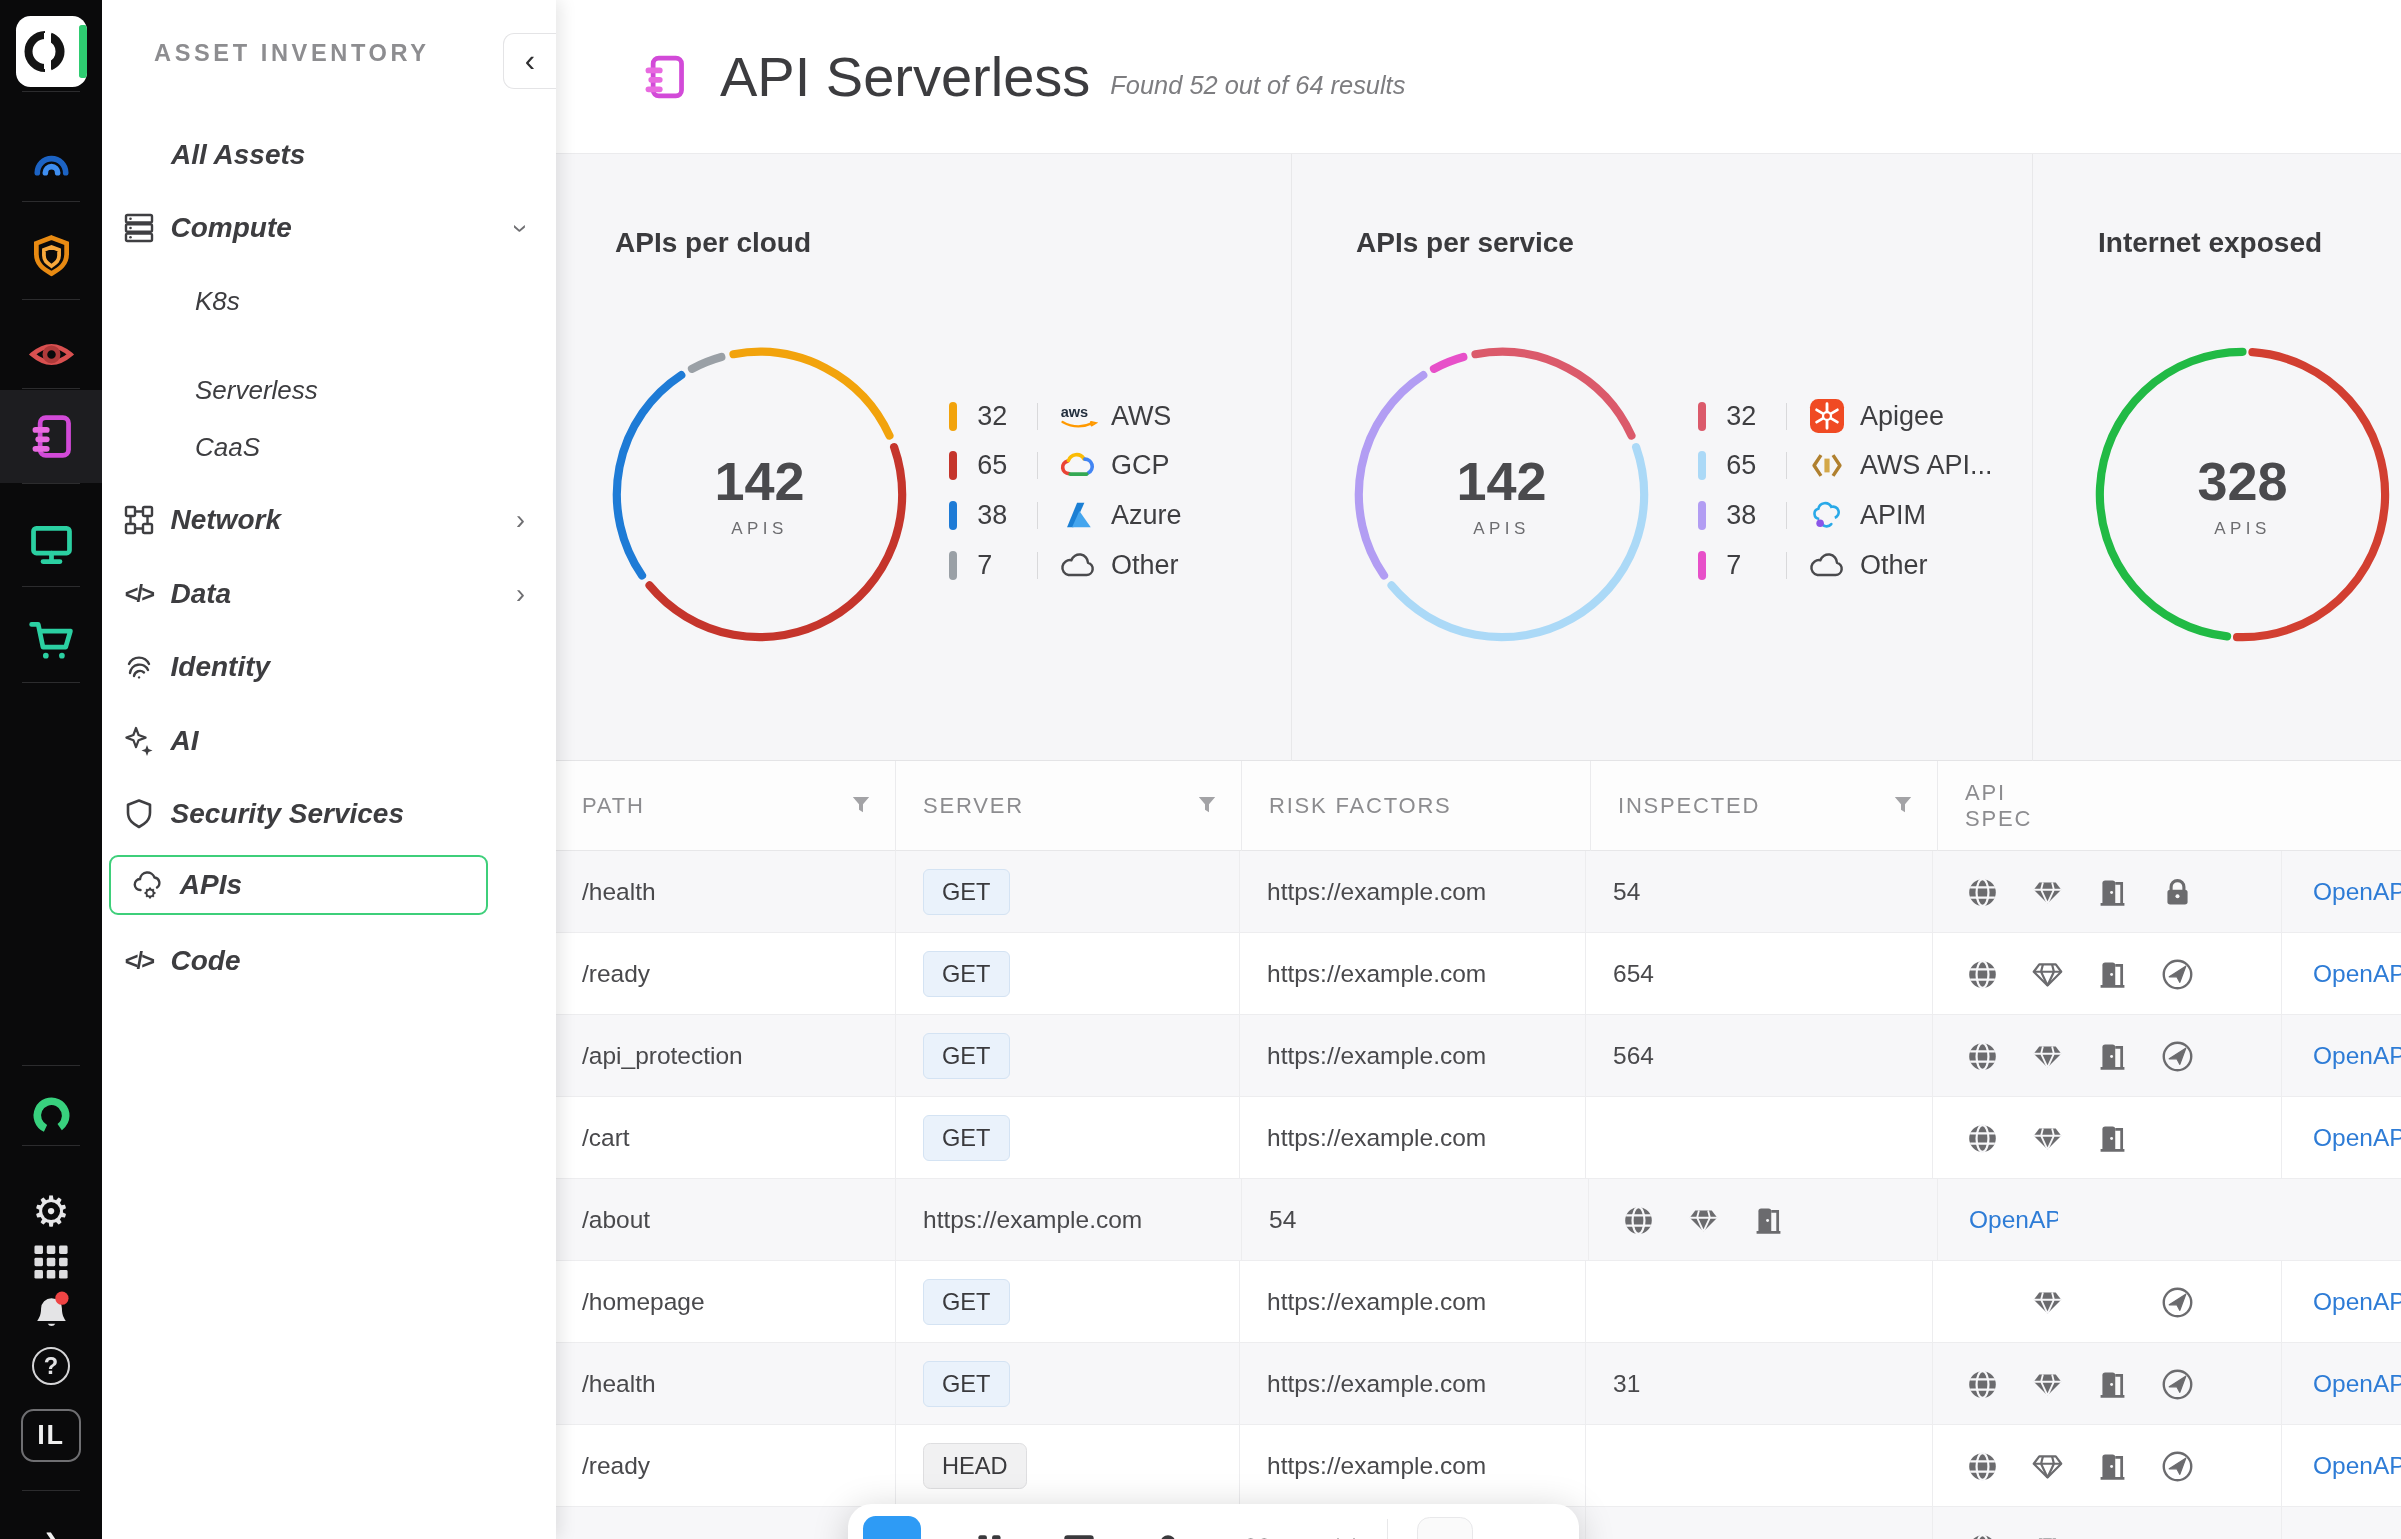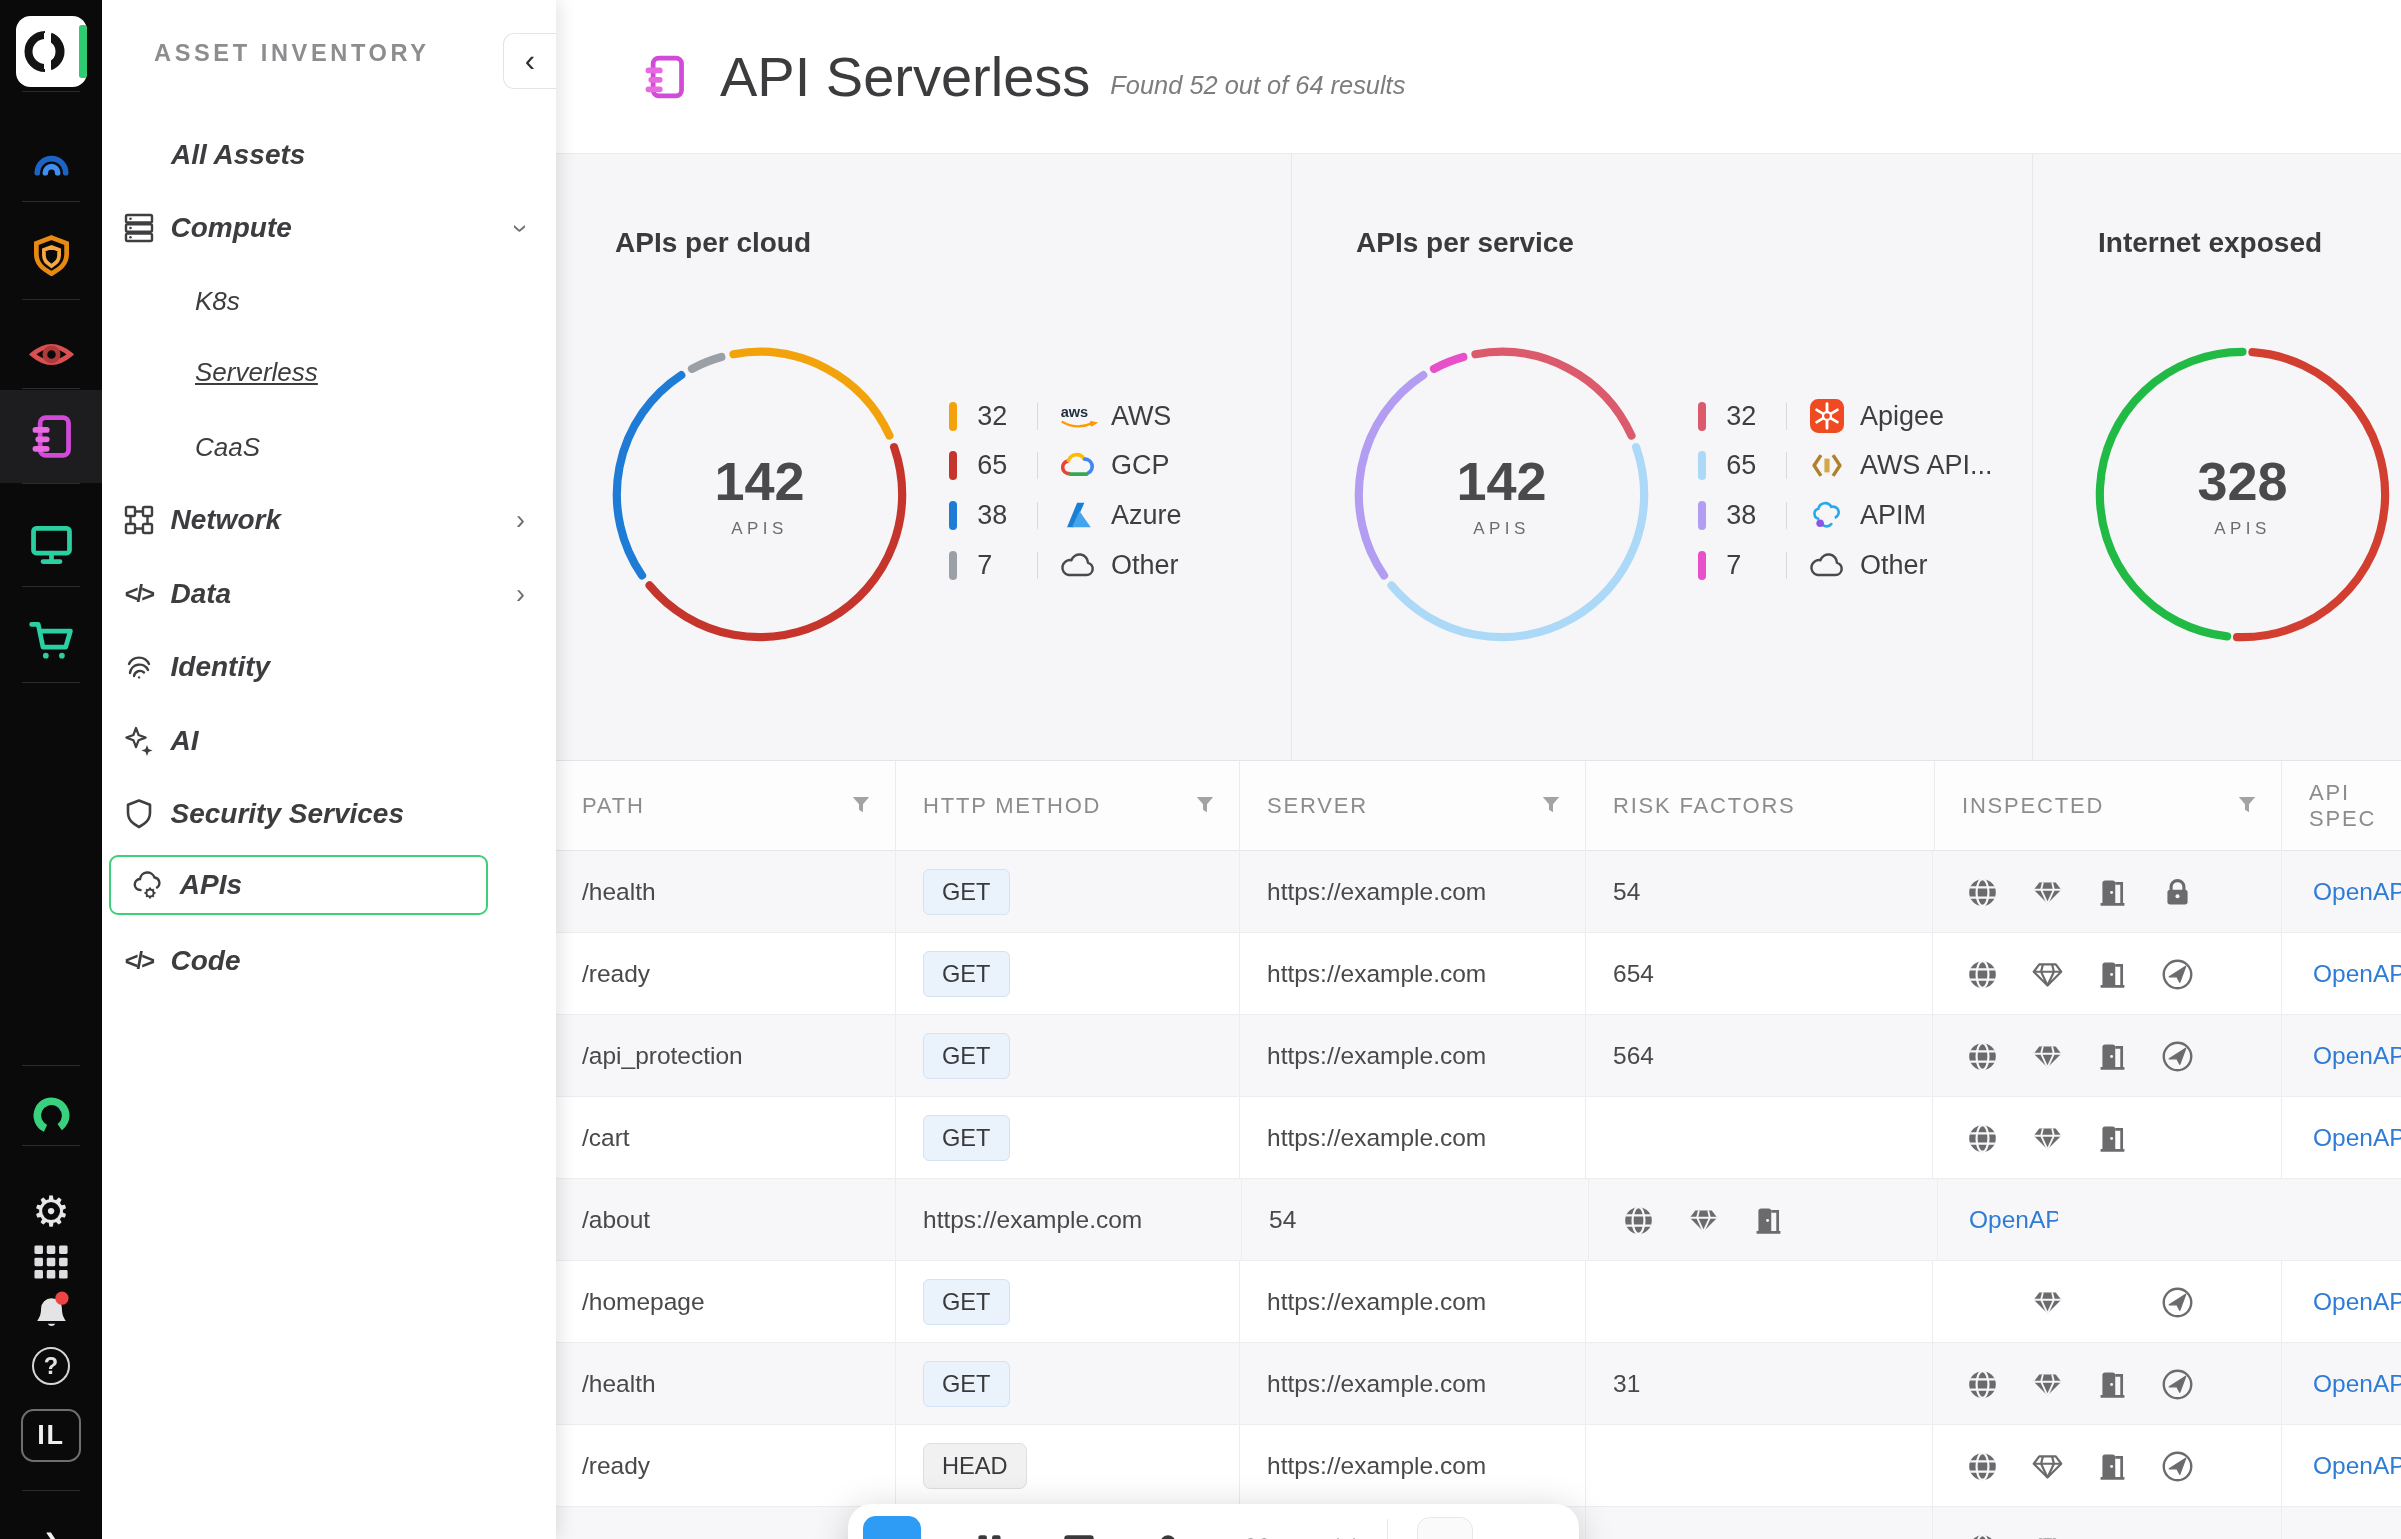--- a/index.html
+++ b/index.html
@@ -250,21 +250,21 @@
                 <circle cx="8.5" cy="26.3" r="1.3"></circle>
               </g>
             </svg>
           </span>
           <span class="sb-label-1 ">Compute</span>
           <span class="sb-chev"><span style="font-size:27px;color:#6f6f72;display:inline-block;transform:rotate(90deg)">›</span></span>
         </div>
         <div class="sb-item" style="top: 271px;">
           <span class="sb-label-2">K8s</span>
         </div>
-        <div class="sb-item" style="top: 342px; text-decoration: underline;">
+        <div class="sb-item" style="top: 360px;">
           <span class="sb-label-2">Serverless</span>
         </div>
         <div class="sb-item" style="top: 417px;">
           <span class="sb-label-2">CaaS</span>
         </div>
         <div class="sb-item" style="top: 490px;">
           <span class="sb-ic">
             <svg viewBox="0 0 34 34" width="100%" height="100%" xmlns="http://www.w3.org/2000/svg">
               <g fill="none" stroke="#3f3f42" stroke-width="2.4">
                 <rect x="4" y="4" width="9" height="9" rx="1.5"></rect>
@@ -520,28 +520,20 @@
     <section id="table">
       <div id="thead">
           <div class="th" style="width: 341px; flex: 0 0 341px;">
             <span>PATH</span>
             <span class="funnel">
               <svg viewBox="0 0 22 24" width="100%" height="100%" xmlns="http://www.w3.org/2000/svg">
                 <path d="M2 2 h18 l-6.8 8 v9 l-4.4-2.8 V10z" fill="#a3a3a6"></path>
               </svg>
             </span>
           </div>
-          <div class="th" style="width: 344px; flex: 0 0 344px;">
-            <span>HTTP METHOD</span>
-            <span class="funnel">
-              <svg viewBox="0 0 22 24" width="100%" height="100%" xmlns="http://www.w3.org/2000/svg">
-                <path d="M2 2 h18 l-6.8 8 v9 l-4.4-2.8 V10z" fill="#a3a3a6"></path>
-              </svg>
-            </span>
-          </div>
           <div class="th" style="width: 346px; flex: 0 0 346px;">
             <span>SERVER</span>
             <span class="funnel">
               <svg viewBox="0 0 22 24" width="100%" height="100%" xmlns="http://www.w3.org/2000/svg">
                 <path d="M2 2 h18 l-6.8 8 v9 l-4.4-2.8 V10z" fill="#a3a3a6"></path>
               </svg>
             </span>
           </div>
           <div class="th" style="width: 349px; flex: 0 0 349px;">
             <span>RISK FACTORS</span>

